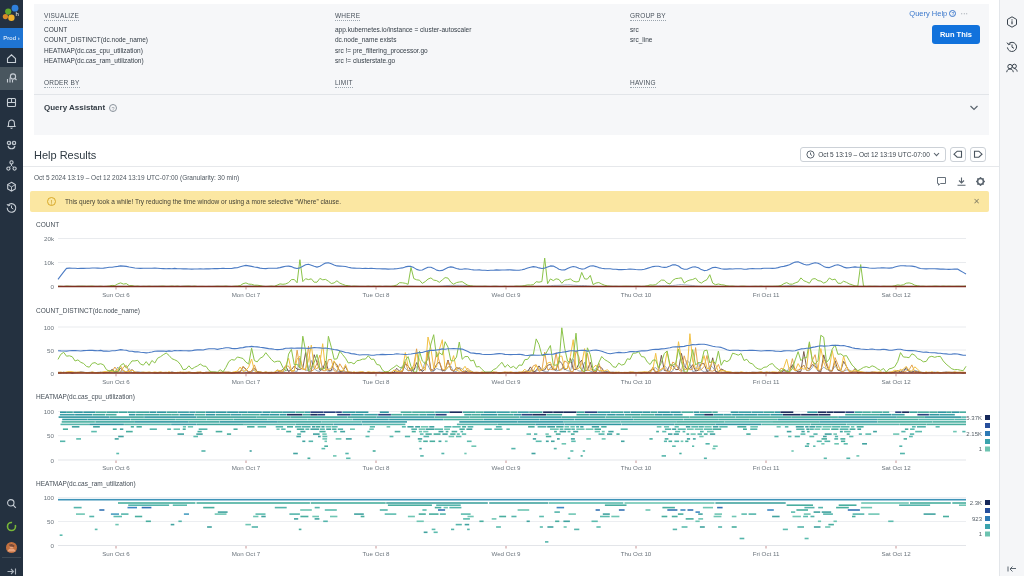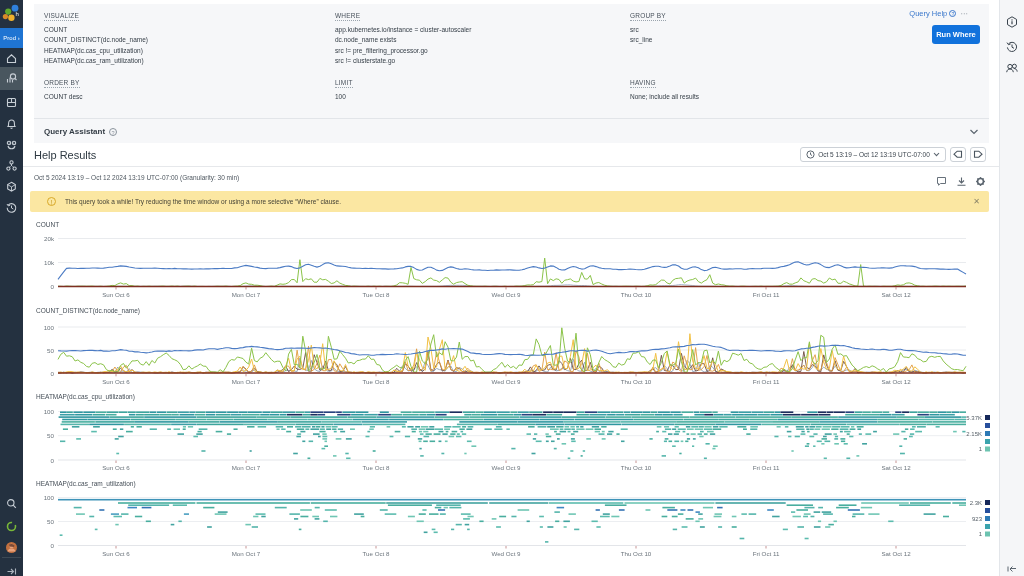--- a/index.html
+++ b/index.html
@@ -8,21 +8,21 @@
 .licon{left:0;width:23px;height:21px;display:flex;align-items:center;justify-content:center}
 .hl{background:#49565f}
 #rsb{left:999px;top:0;width:25px;height:576px;background:#f5f6f8;border-left:1px solid #e3e6ea}
 .ricon{left:1000px;width:24px;height:22px;display:flex;align-items:center;justify-content:center}
 #qpanel{left:34px;top:4px;width:955px;height:131px;background:#f6f7f9}
 .qh{font-size:6.5px;color:#49525c;letter-spacing:.2px}
 .qh span{border-bottom:1px dotted #9aa4ad;padding-bottom:1px}
 .qi{font-size:6.5px;color:#333c45}
 #runq{left:932px;top:25px;width:48px;height:19px;background:#1172dc;border-radius:3px;color:#fff;font-size:7.5px;font-weight:bold;text-align:center;line-height:19px}
 #qhelp{left:0;top:9px;width:969px;text-align:right;font-size:7.5px;color:#3b78cc}
-#qassist{left:34px;top:118px;width:955px;height:25px;border-top:1px solid #e2e5e9;background:#f6f7f9}
+#qassist{left:34px;top:94px;width:955px;height:25px;border-top:1px solid #e2e5e9;background:#f6f7f9}
 #qres{left:34px;top:149px;font-size:11px;color:#2e3942;font-weight:500}
 #tbox{left:800px;top:147px;width:146px;height:15px;border:1px solid #ccd1d7;border-radius:3px;background:#fff;font-size:6.5px;color:#3c454e;display:flex;align-items:center;justify-content:center;gap:3px;white-space:nowrap}
 .navb{top:147px;width:16px;height:15px;border:1px solid #ccd1d7;border-radius:3px;background:#fff;display:flex;align-items:center;justify-content:center}
 #gran{left:34px;top:174px;font-size:6.5px;color:#4d565f}
 #banner{left:30px;top:191px;width:959px;height:21px;background:#fbe7a2;border-radius:2px;font-size:6.5px;color:#454336;display:flex;align-items:center}
 .divider{height:1px;background:#e6e8eb}
 .clabel{font-size:6.5px;color:#454e57}
 </style></head>
 <body>
 <div class="abs" id="lsb"></div>
@@ -155,21 +155,21 @@
 <div class="abs qh" style="left:630px;top:12px"><span>GROUP BY</span></div>
 <div class="abs qi" style="left:630px;top:26.0px">src</div>
 <div class="abs qi" style="left:630px;top:36.4px">src_line</div>
 <div class="abs qh" style="left:44px;top:79px"><span>ORDER BY</span></div>
 <div class="abs qi" style="left:44px;top:93.0px">COUNT desc</div>
 <div class="abs qh" style="left:335px;top:79px"><span>LIMIT</span></div>
 <div class="abs qi" style="left:335px;top:93.0px">100</div>
 <div class="abs qh" style="left:630px;top:79px"><span>HAVING</span></div>
 <div class="abs qi" style="left:630px;top:93.0px">None; include all results</div>
 <div class="abs" id="qhelp">Query Help <span style="border:1px solid #3b78cc;border-radius:50%;width:7px;height:7px;display:inline-block;font-size:5px;text-align:center;line-height:7px">?</span>&nbsp;&nbsp;<span style="color:#8a939c;letter-spacing:1px">⋯</span></div>
-<div class="abs" id="runq">Run Where</div>
+<div class="abs" id="runq">Run This</div>
 <div class="abs" id="qassist">
     <span style="position:absolute;left:10px;top:8px;font-size:8px;font-weight:bold;color:#333c45">Query Assistant</span>
     <span style="position:absolute;left:75px;top:9px;width:8px;height:8px;border:1px solid #8a939c;border-radius:50%;font-size:5.5px;color:#8a939c;text-align:center;line-height:8px">?</span>
     <svg style="position:absolute;right:10px;top:9px" width="10" height="8" viewBox="0 0 10 8">
       <path d="M1.5 2 L5 5.5 L8.5 2" stroke="#5a646e" fill="none" stroke-width="1.2"></path>
     </svg>
   </div>
 
 <div class="abs" id="qres">Help Results</div>
 <div class="abs" id="tbox">

